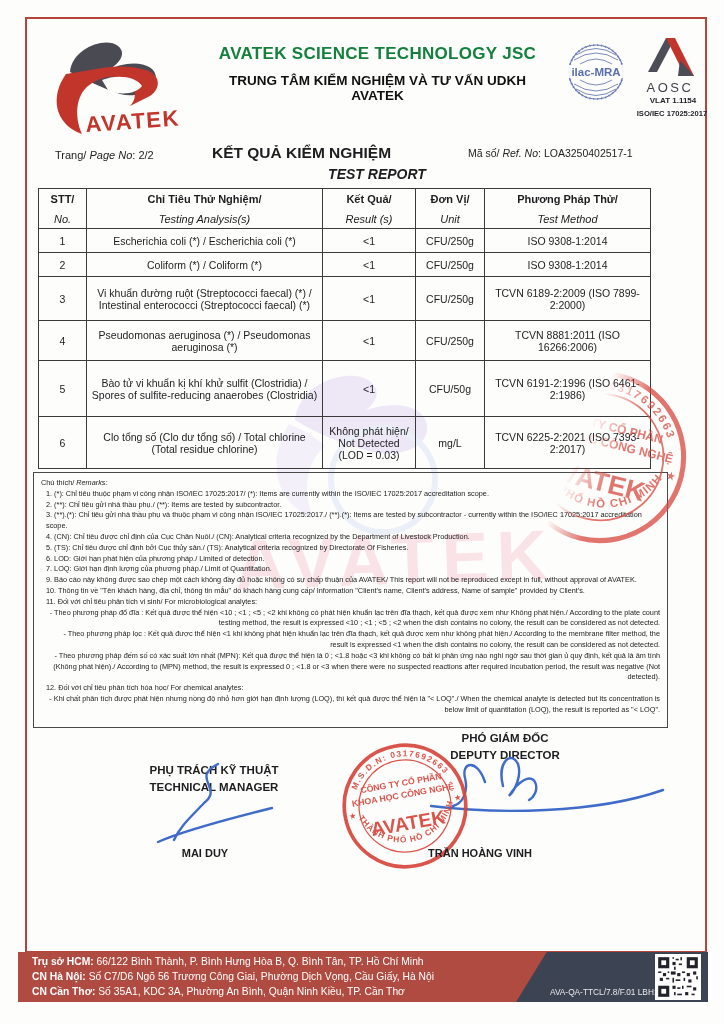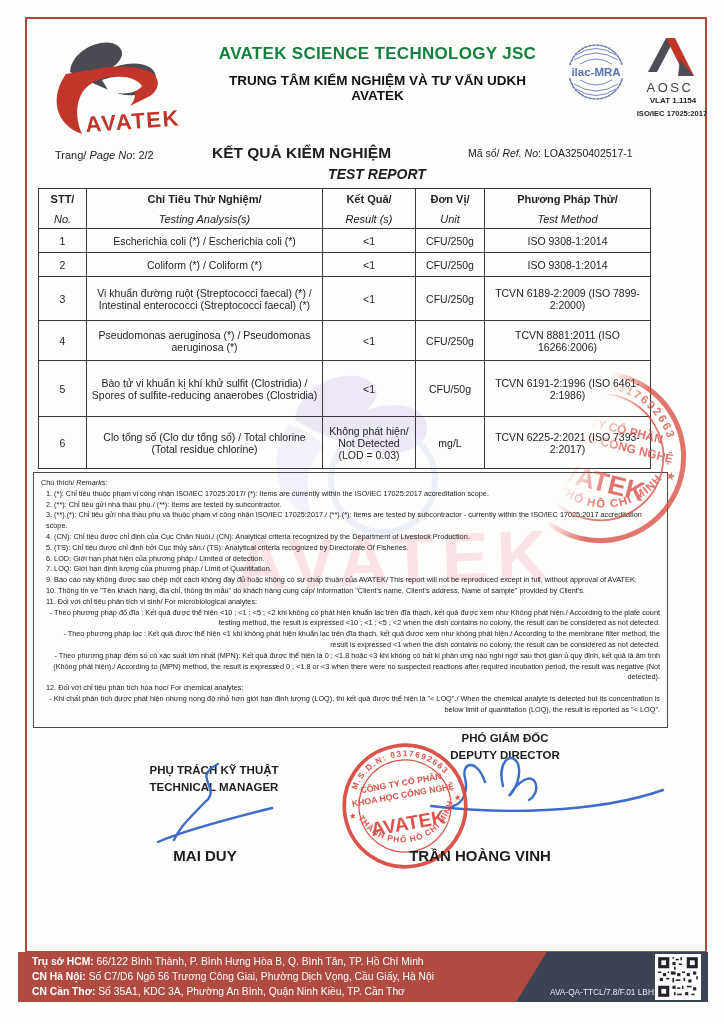--- a/index.html
+++ b/index.html
@@ -37,21 +37,21 @@
   .remarks { position:absolute; left:33px; top:472px; width:635px; height:256px; border:1px solid #4a4a4a; padding:5px 7px 4px 7px; font-size:7.3px; line-height:10.8px; color:#222; overflow:hidden; }
   .remarks .head { font-weight:normal; }
   .remarks .ln { padding-left:5px; text-indent:0; }
   .remarks .ln.dash { padding-left:5px;text-align:right; }
 
   
   .sig-block { position:absolute; text-align:center; font-weight:bold; }
   .sig-left { left:119px; top:732px; width:190px;margin-top:30px; }
   .sig-right { left:400px; top:730px; width:210px; }
   .sig-title { font-size:11.5px; line-height:17px; }
-  .sig-name { position:absolute; font-weight:bold; font-size:15px; }
+  .sig-name { position:absolute; font-weight:bold; font-size:11px; }
   .name-left { left:130px; top:847px; width:150px; text-align:center; }
   .name-right { left:395px; top:847px; width:170px; text-align:center; }
   .sigline { position:absolute; }
   .stamp-main { position:absolute; left:336px; top:737px; transform:rotate(-10deg); opacity:.92; }
   .stamp-partial { position:absolute; left:505px; top:362px; transform:rotate(14deg); opacity:.88;
       -webkit-mask-image:linear-gradient(100deg, transparent 40%, rgba(0,0,0,.85) 58%);
       mask-image:linear-gradient(100deg, transparent 40%, rgba(0,0,0,.85) 58%); }
 
   
   .wm-text { position:absolute; left:235px; top:520px; font-size:70px; font-weight:bold; letter-spacing:8px; color:#f0a9b6; opacity:.30; transform:rotate(-2deg); }

